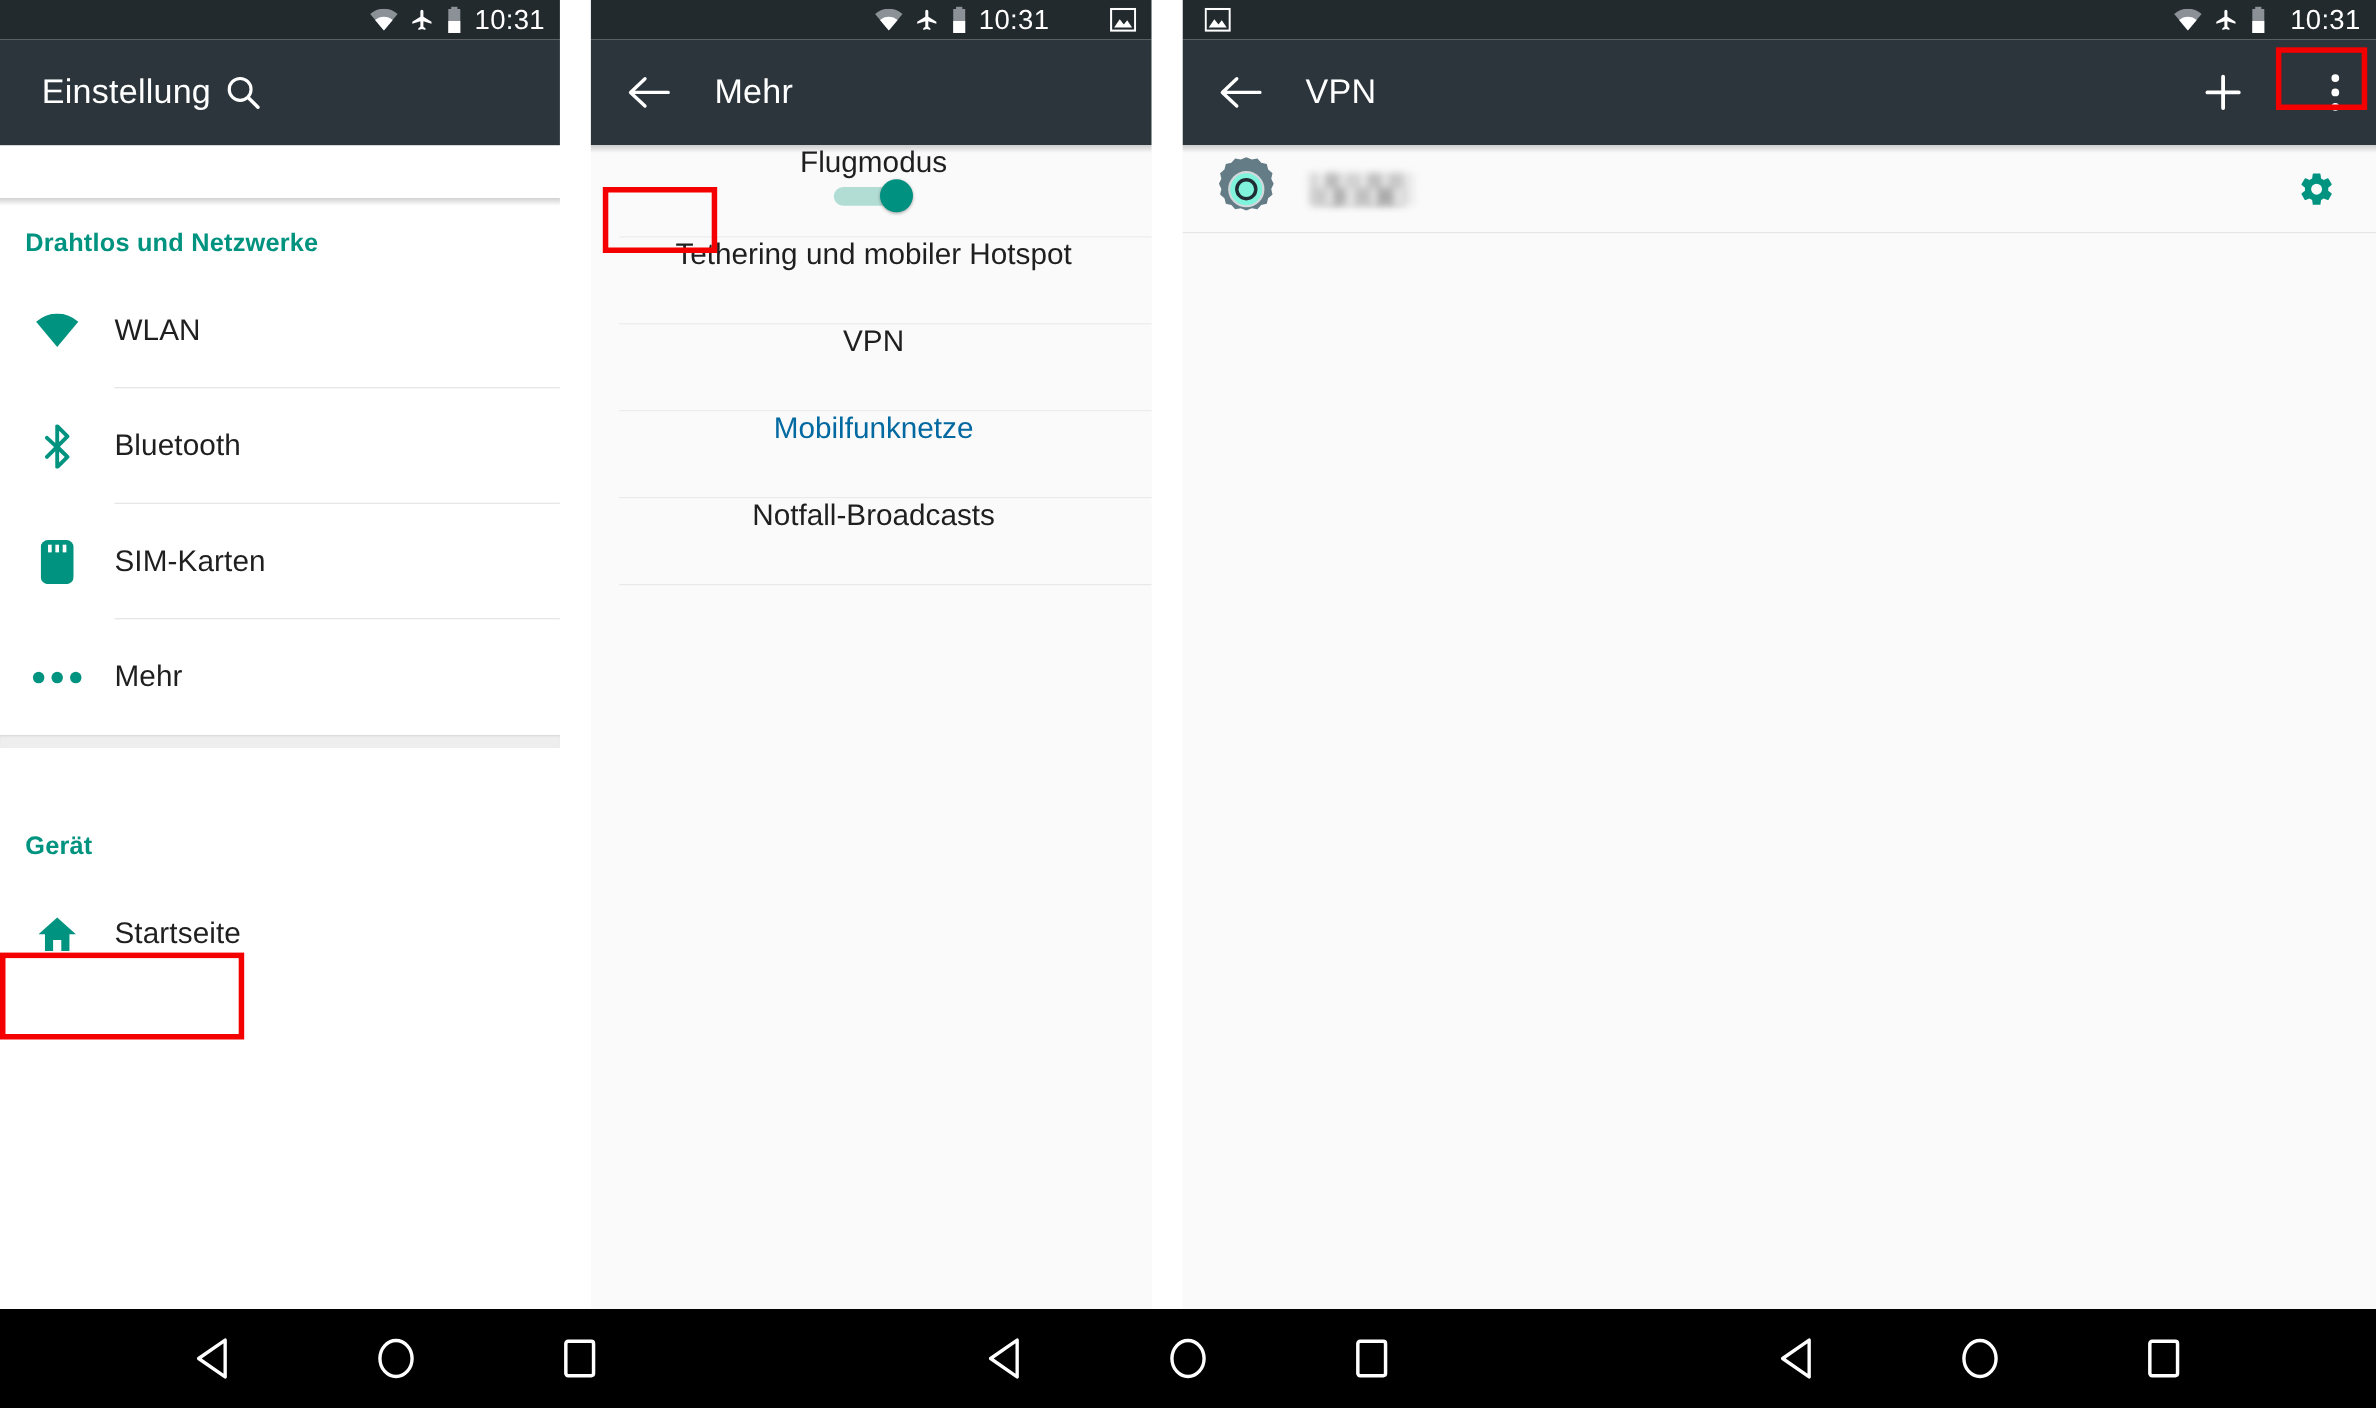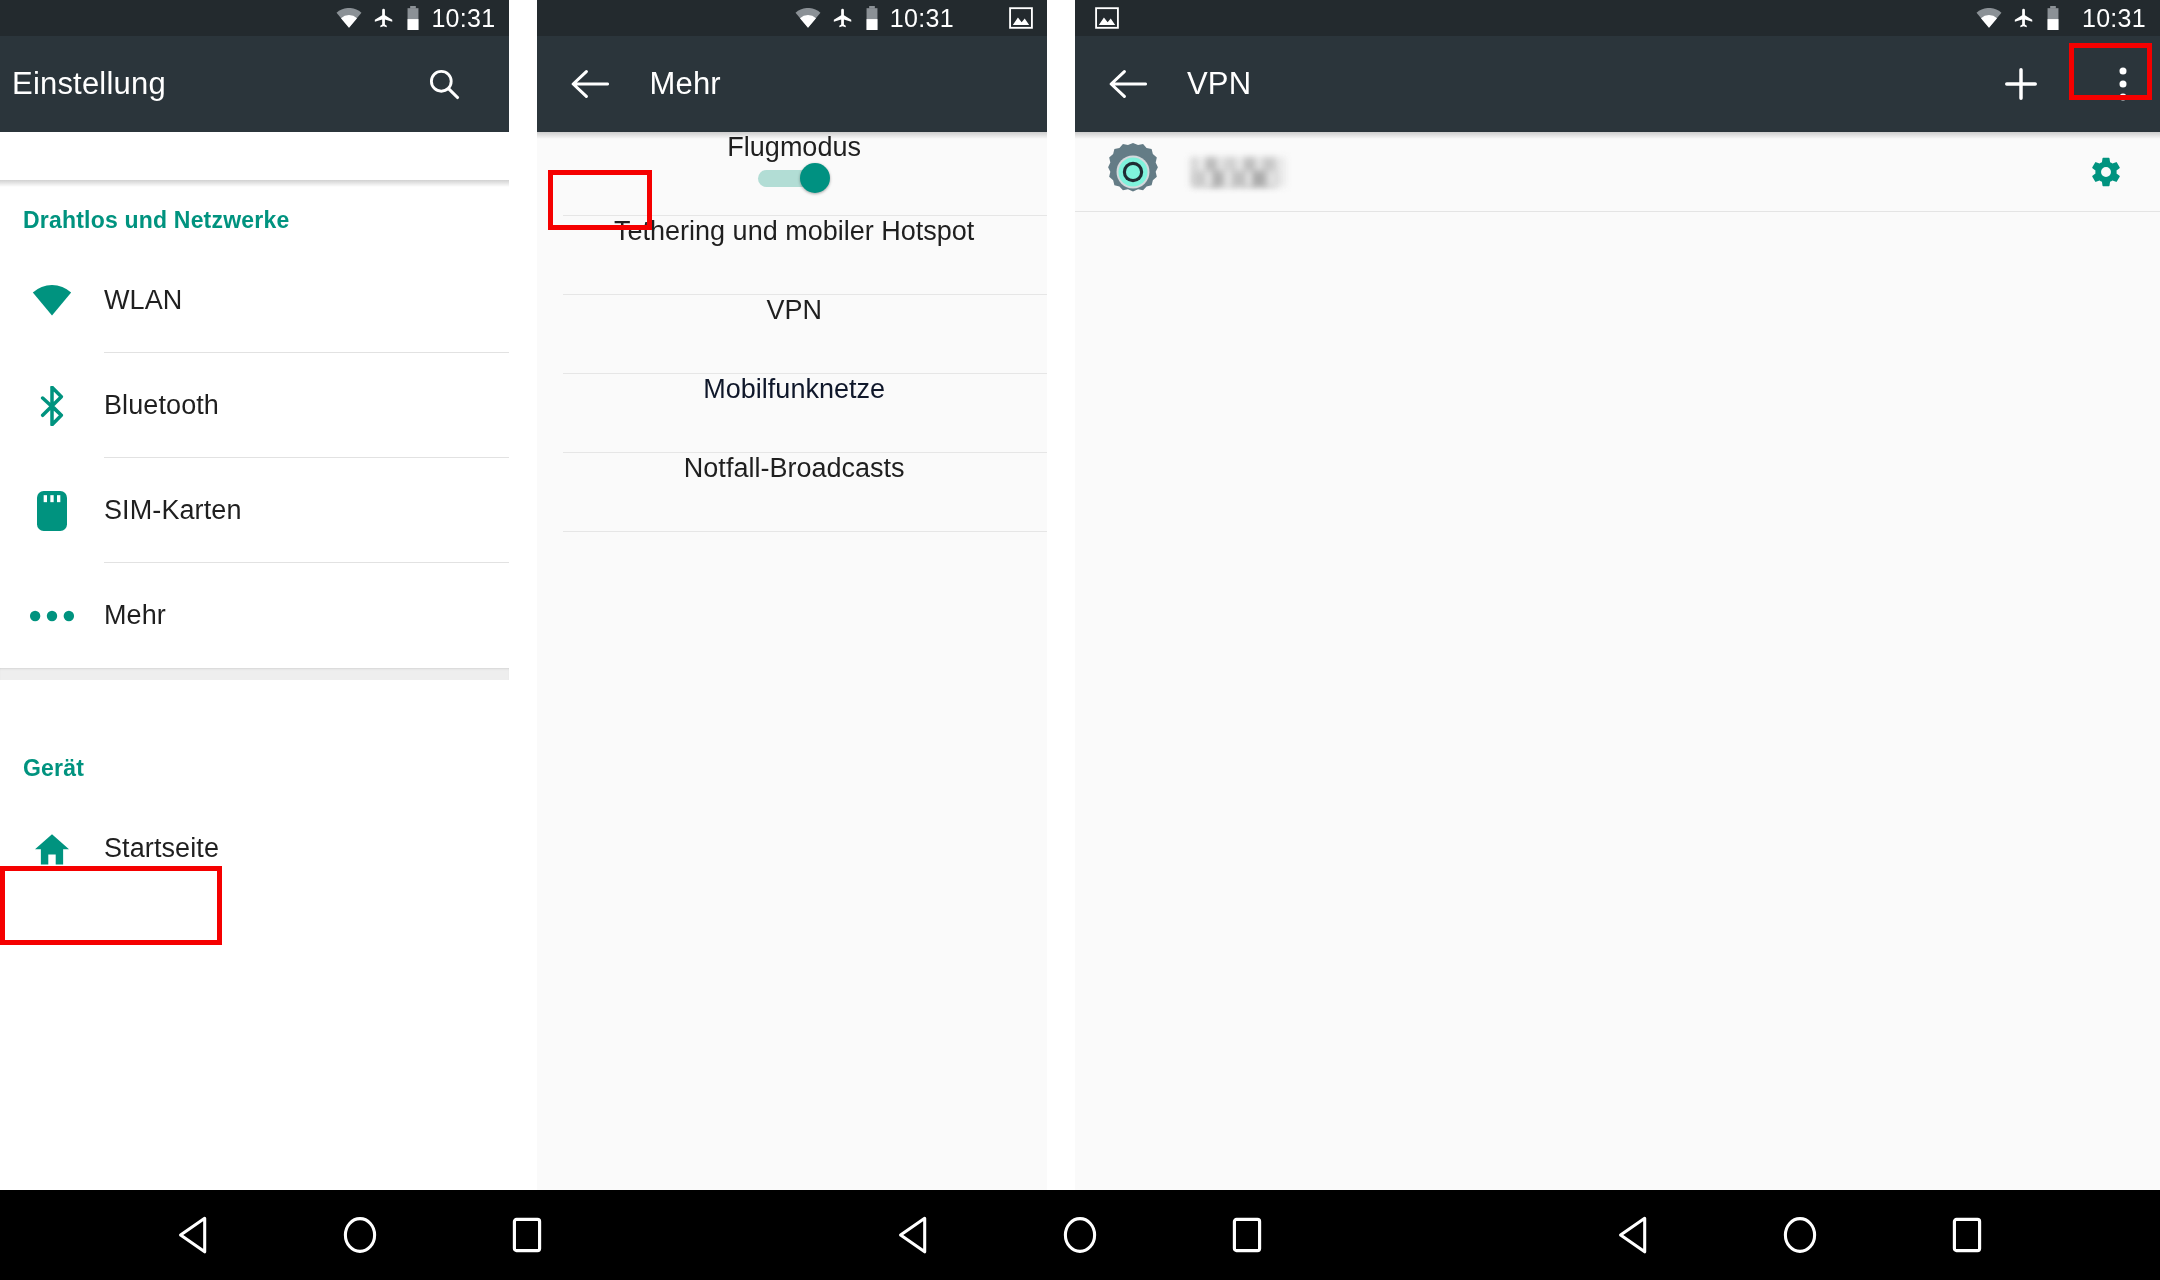--- a/index.html
+++ b/index.html
@@ -37,21 +37,21 @@
   .appbar-title {
     font-size:31px; font-weight:normal; color:#ffffff;
     letter-spacing:0.2px; white-space:nowrap;
   }
   .appbar-icon {
     width:58px; height:58px; display:flex; align-items:center; justify-content:center;
     flex:0 0 auto;
   }
 
   
-  .appbar-left { padding-left:12px; justify-content:space-between; padding-right:36px; }
+  .appbar-left { padding-left:38px; padding-right:36px; }
   
   .appbar-nav { padding-left:24px; gap:30px; }
 
   
   .hl {
     position:absolute; border:5px solid #f50000; box-sizing:border-box;
     pointer-events:none; z-index:30;
   }
 
   
@@ -72,21 +72,21 @@
     position:absolute; left:104px; right:0; bottom:0; height:1px; background:#e2e2e2;
   }
   .group-gap { height:12px; background:#eeeeee; box-shadow:inset 0 2px 3px -2px rgba(0,0,0,.22); }
 
   
   .mrow {
     display:flex; align-items:center; height:79px; position:relative;
     padding-left:26px; padding-right:22px; background:#fafafa;flex-direction:column;
   }
   .mrow-label { font-size:27px; color:#1f1f1f; flex:1; }
-  .mrow-label.dim { color:#0f172a; }
+  .mrow-label.dim { color:#0369a1; }
   .mrow-sep { position:absolute; left:26px; right:0; bottom:0; height:1px; background:#e6e6e6; }
 
   
   .switch { position:relative; width:72px; height:30px; flex:0 0 72px; }
   .switch .track {
     position:absolute; left:0; top:7px; width:62px; height:17px;
     border-radius:9px; background:#b2ddd5;
   }
   .switch .thumb {
     position:absolute; right:0; top:0; width:30px; height:30px; border-radius:50%;

